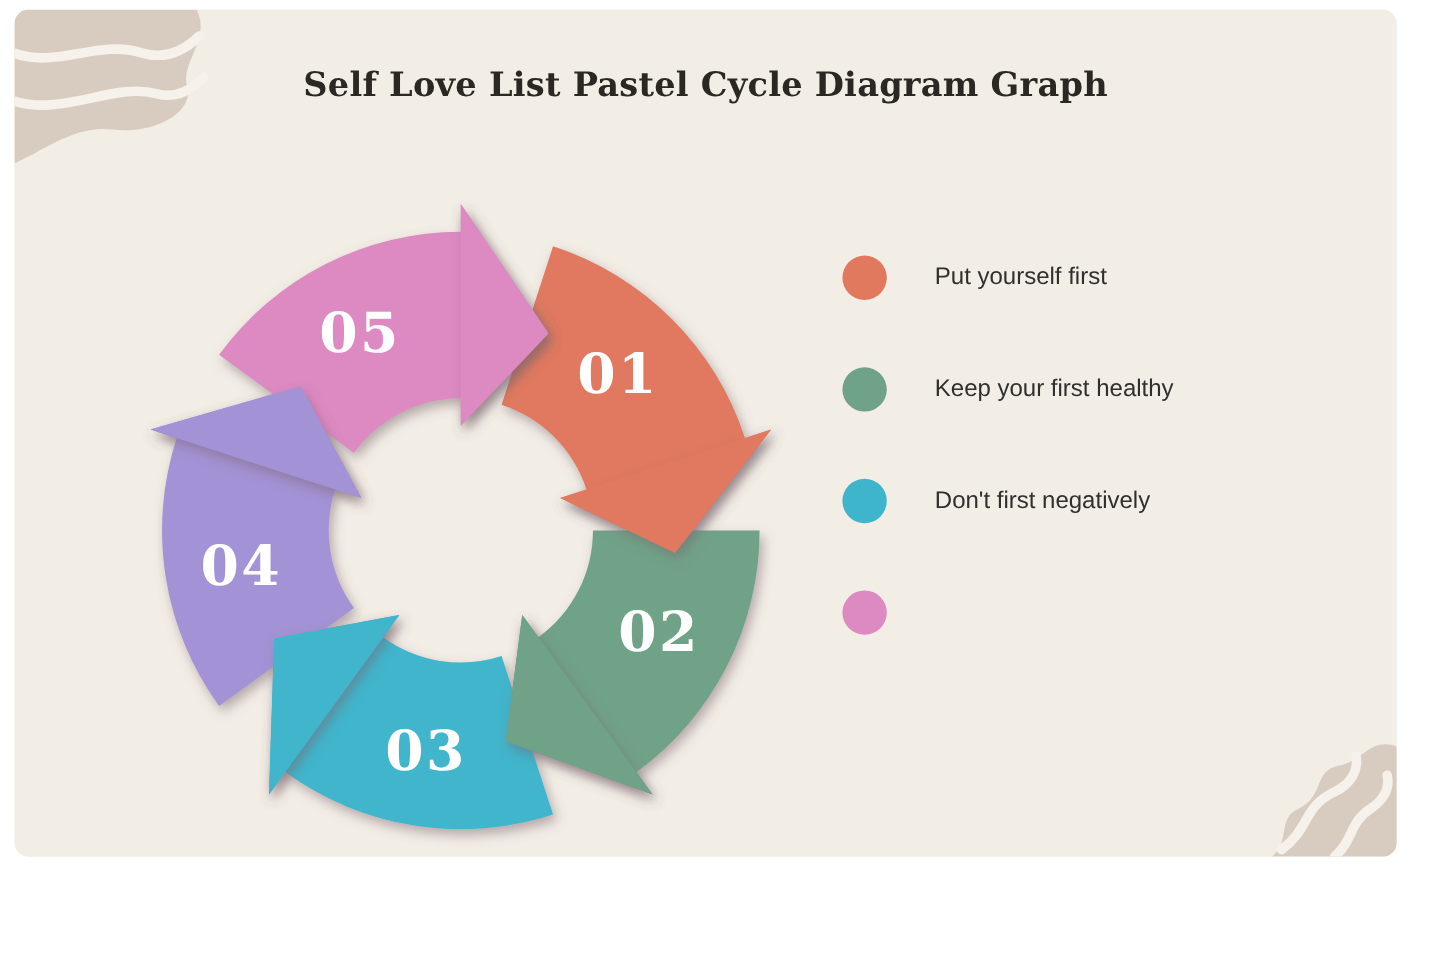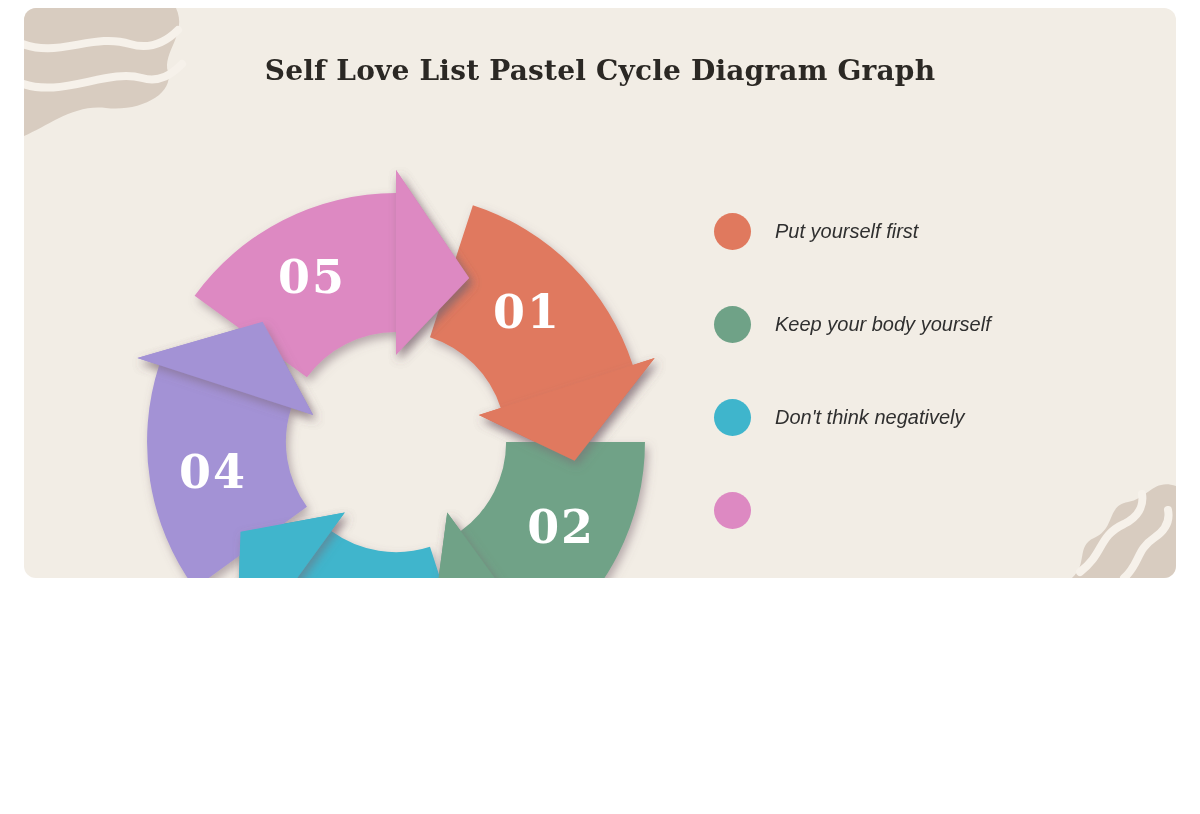--- a/index.html
+++ b/index.html
@@ -5,24 +5,24 @@
   html, body {
     margin: 0;
     padding: 0;
     width: 1200px;
     height: 814px;
     background: #ffffff;
     font-family: "Liberation Sans", sans-serif;
   }
   .canvas {
     position: absolute;
-    left: 24px;
+    left: 12px;
     top: 8px;
     width: 1152px;
-    height: 570px;
+    height: 706px;
     border-radius: 12px;
     overflow: hidden;
   }
   .page-title {
     position: absolute;
     top: 46px;
     left: 0;
     width: 100%;
     margin: 0;
     text-align: center;
@@ -63,22 +63,21 @@
     position: absolute;
     left: 690px;
     top: 205px;
     display: flex;
     flex-direction: column;
     gap: 56px;
   }
   .legend-item {
     display: flex;
     align-items: center;
-    gap: 24px;
-    font-style: italic;
+    gap: 40px;
   }
   .legend-dot {
     width: 37px;
     height: 37px;
     border-radius: 50%;
     flex: 0 0 auto;
   }
   .legend-label {
     font-family: "Liberation Sans", sans-serif;
     font-size: 20px;
@@ -133,24 +132,24 @@
       </g>
     </svg>
 
   <div class="legend">
     <div class="legend-item">
       <span class="legend-dot" style="background-color: rgb(224, 121, 94);"></span>
       <span class="legend-label">Put yourself first</span>
     </div>
     <div class="legend-item">
       <span class="legend-dot" style="background-color: rgb(111, 162, 135);"></span>
-      <span class="legend-label">Keep your body yourself</span>
+      <span class="legend-label">Keep your first healthy</span>
     </div>
     <div class="legend-item">
       <span class="legend-dot" style="background-color: rgb(63, 181, 204);"></span>
-      <span class="legend-label">Don't think negatively</span>
+      <span class="legend-label">Don't first negatively</span>
     </div>
     <div class="legend-item">
       <span class="legend-dot" style="background-color: rgb(221, 137, 194);"></span>
     </div>
   </div>
 
 </div>
 
 </body></html>

